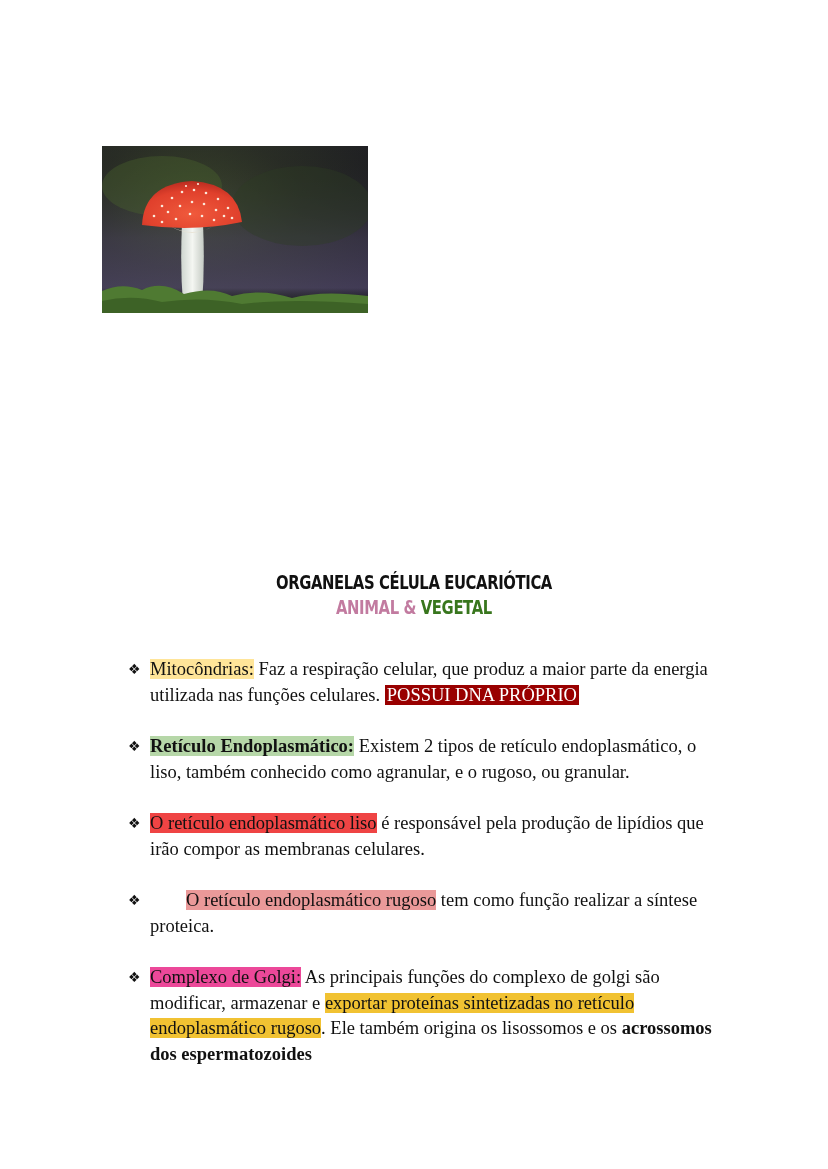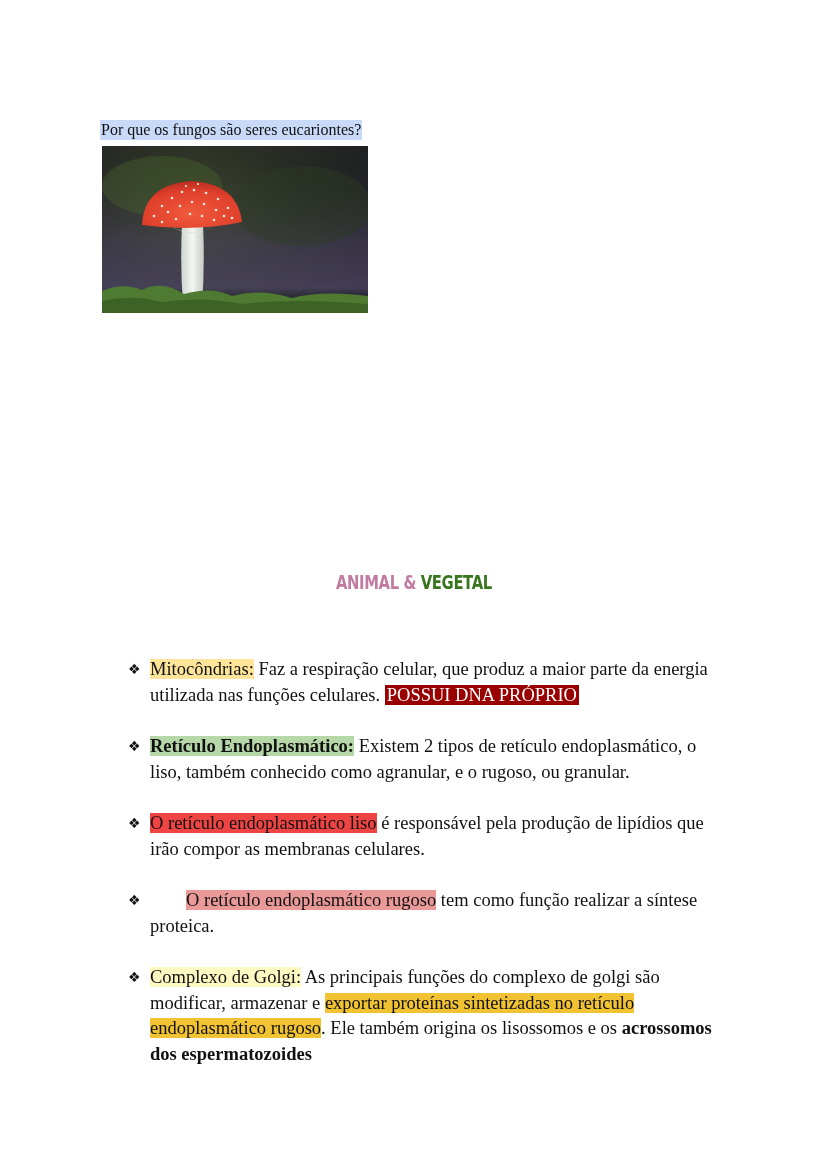--- a/index.html
+++ b/index.html
@@ -94,31 +94,30 @@
       left: 0;
       top: 0;
       font-family: "DejaVu Sans", sans-serif;
       font-size: 14px;
       line-height: 25px;
     }
     .hl-yellow-light { background: #ffe599; }
     .hl-green { background: #b6d7a8; font-weight: bold; }
     .hl-orange { background: #ef4444; }
     .hl-red { background: #ea9999; margin-left: 36px; }
-    .hl-teal { background: #fef9c3; }
+    .hl-teal { background: #ec4899; }
     .hl-gold { background: #f1c232; }
     .hl-darkred { background: #990000; color: #ffffff; padding: 0 2px; }
     .bold { font-weight: bold; }
   </style>
 </head>
 <body>
 
 <div class="page">
 
-  <div class="question">Por que os fungos são seres eucariontes?</div>
 
   <div class="mushroom">
     <svg width="266" height="167" viewBox="0 0 266 167" xmlns="http://www.w3.org/2000/svg">
       <defs>
         <radialGradient id="bg" cx="0.35" cy="0.35" r="0.9">
           <stop offset="0" stop-color="#3e4a2c"></stop>
           <stop offset="0.45" stop-color="#2a2e26"></stop>
           <stop offset="1" stop-color="#1b1a22"></stop>
         </radialGradient>
         <linearGradient id="haze" x1="0" y1="0" x2="0" y2="1">
@@ -173,20 +172,21 @@
           <circle cx="96" cy="38" r="1.1"></circle>
       </g>
 
       <path d="M0 145 Q20 136 40 144 Q60 134 82 148 Q110 140 130 150 Q160 142 190 152 Q220 144 266 150 L266 167 L0 167 Z" fill="#4f7a32"></path>
       <path d="M0 155 Q30 148 60 156 Q100 150 140 158 Q190 152 266 158 L266 167 L0 167 Z" fill="#3d6226"></path>
     </svg>
   </div>
 
 
   <div class="title-block">
+    <div><span class="title-main">ORGANELAS CÉLULA EUCARIÓTICA</span></div>
     <div><span class="title-sub"><span class="animal">ANIMAL</span> <span class="amp">&amp;</span> <span class="vegetal">VEGETAL</span></span></div>
   </div>
 
   <ul class="list">
     <li class="item">
       <span class="bullet">❖</span>
       <span class="hl-yellow-light">Mitocôndrias:</span><span> Faz a respiração celular, que produz a maior parte da energia utilizada nas funções celulares.</span> <span class="hl-darkred">POSSUI DNA PRÓPRIO</span>
     </li>
     <li class="item">
       <span class="bullet">❖</span>

